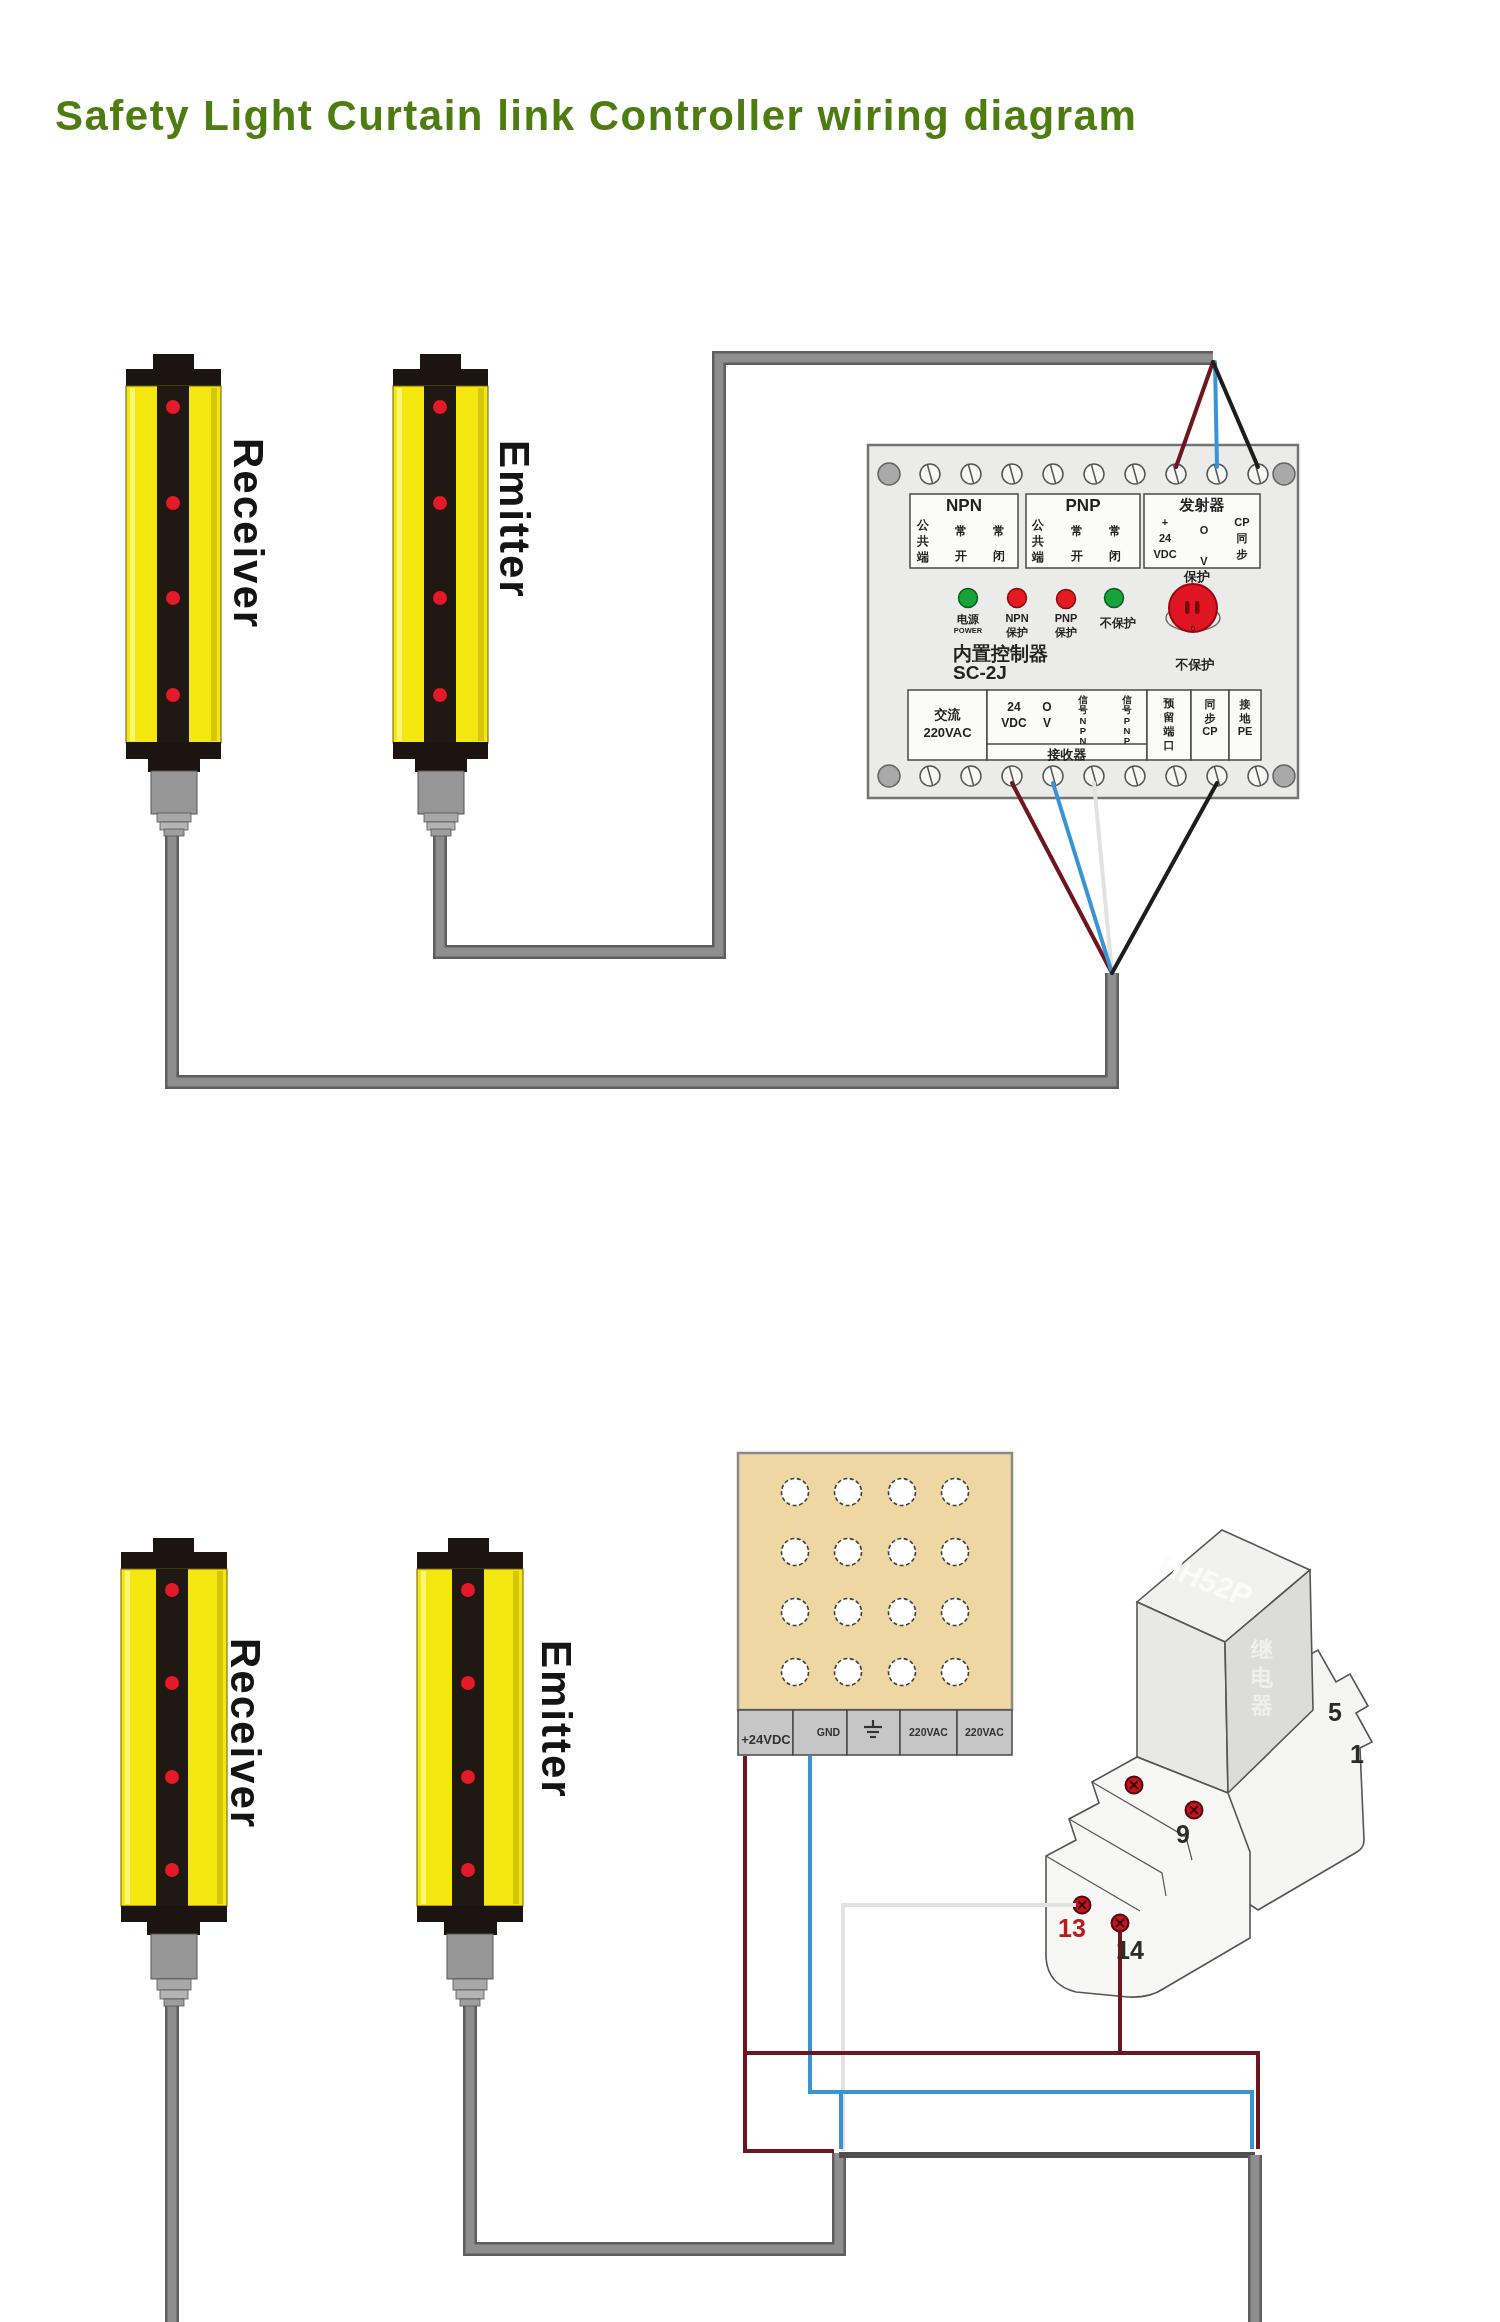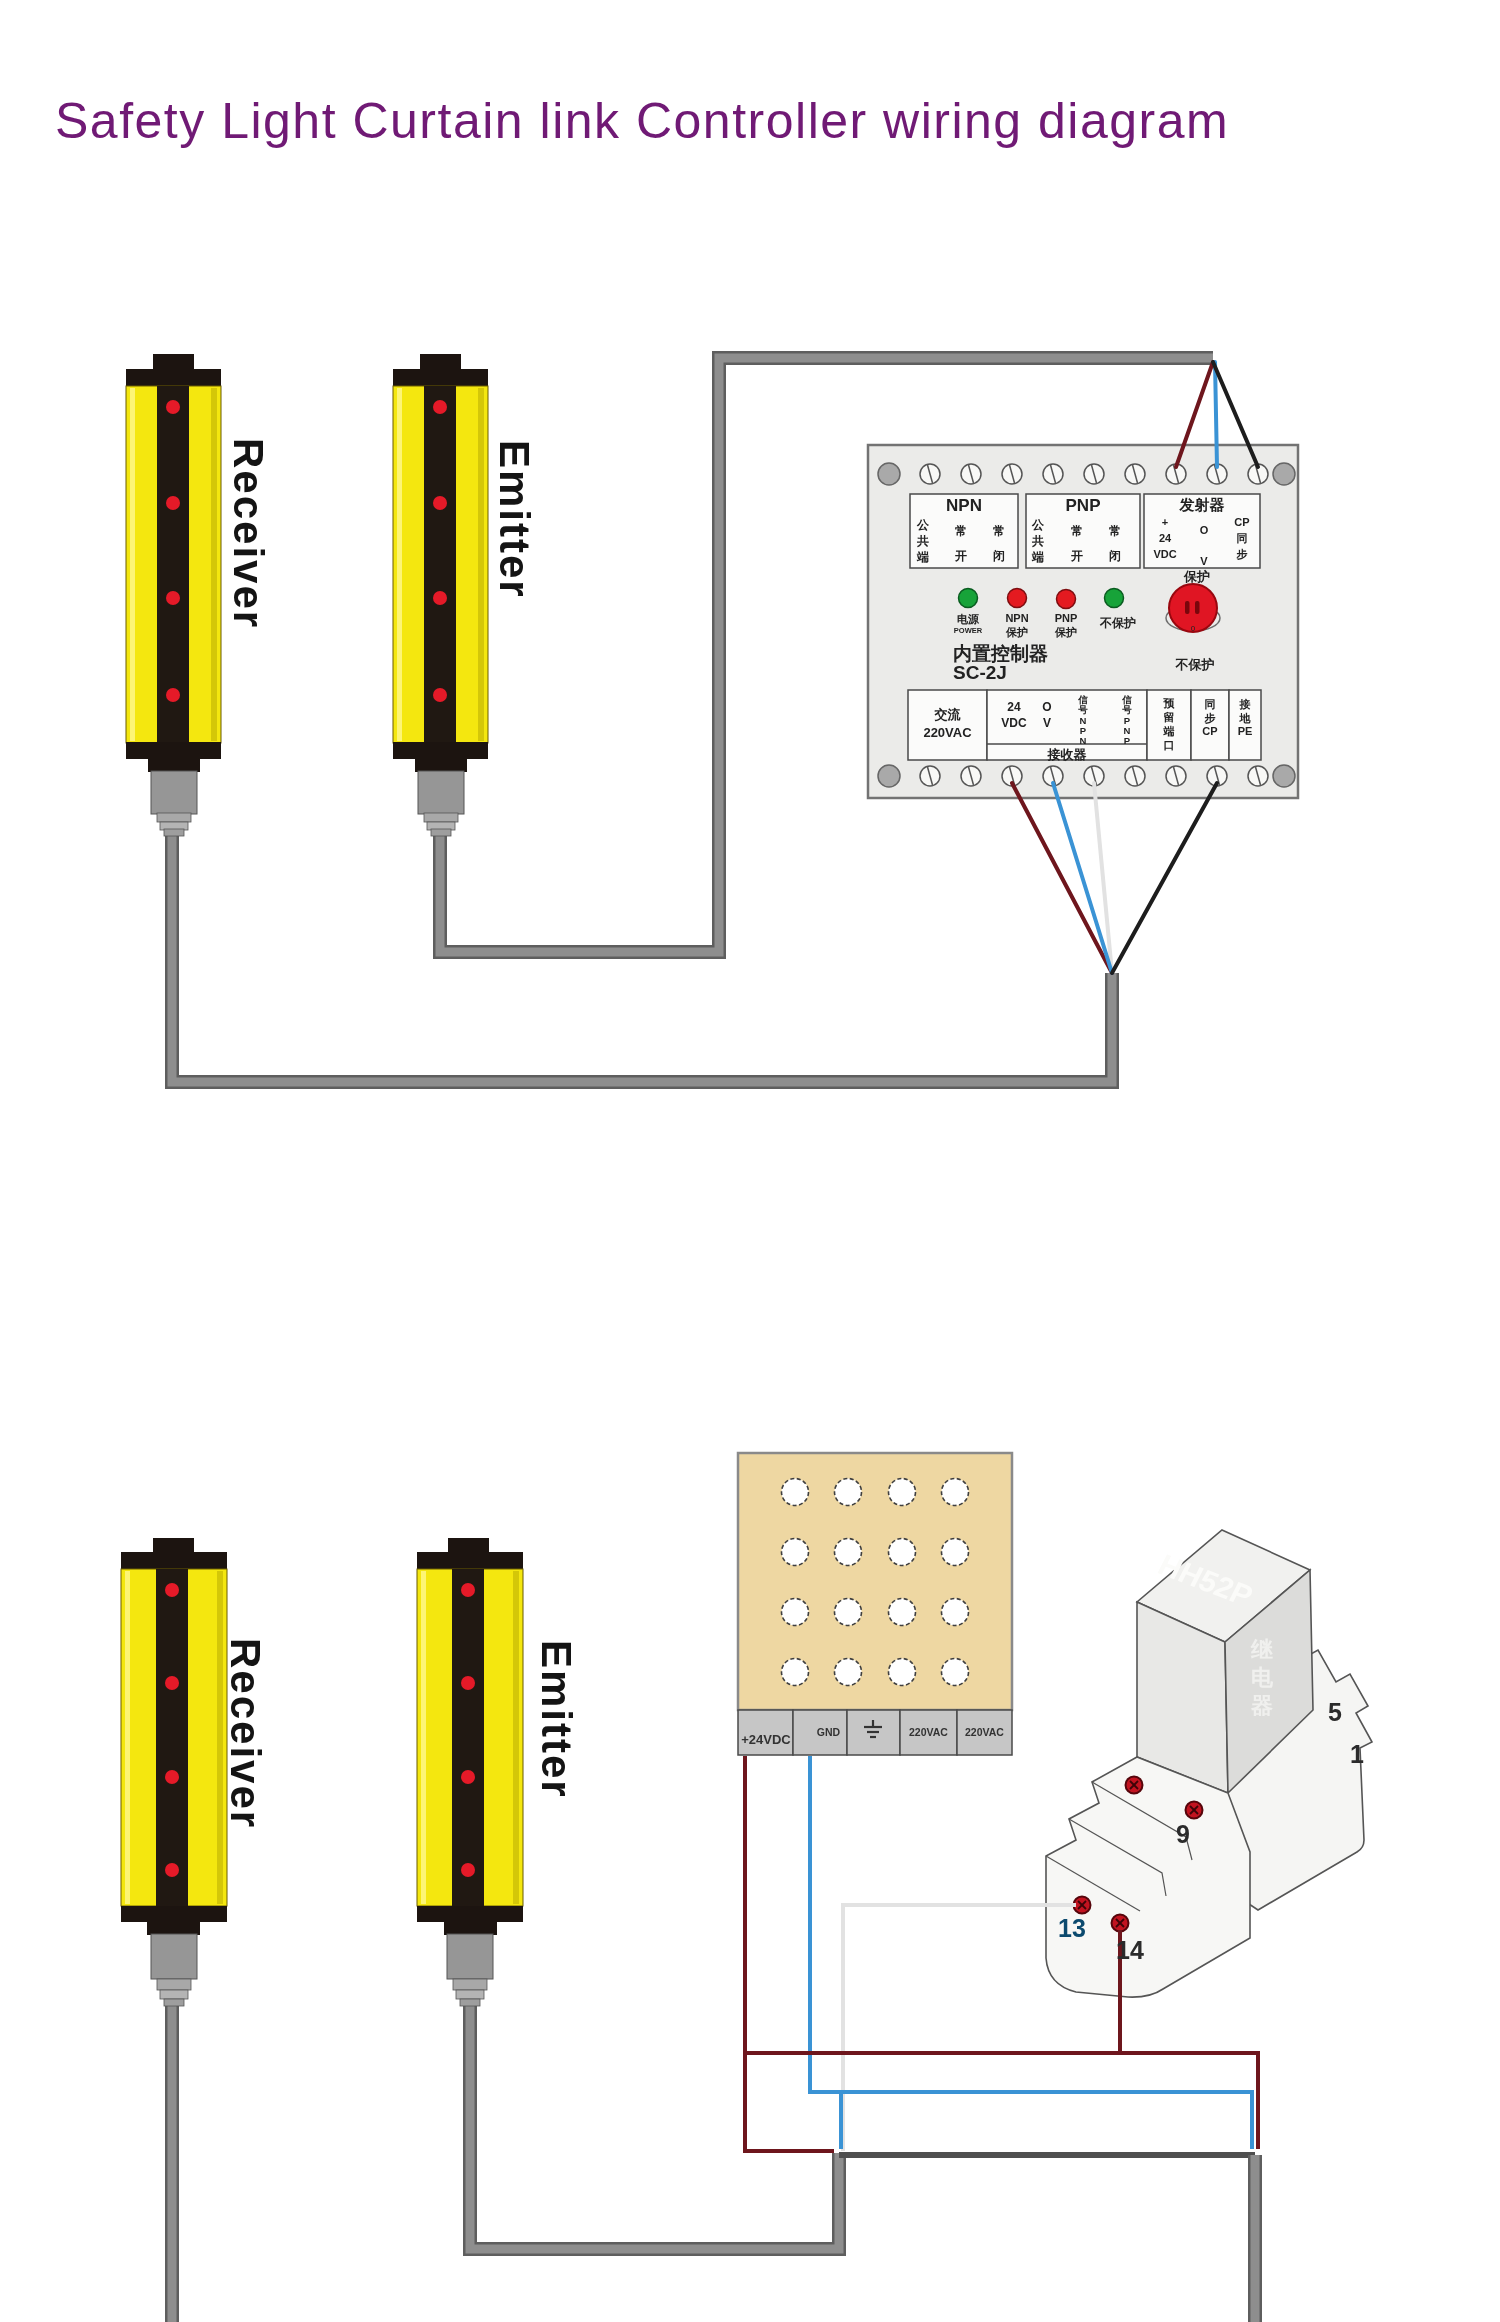--- a/index.html
+++ b/index.html
@@ -3,21 +3,21 @@
 <meta charset="utf-8">
 <style>
   html,body{margin:0;padding:0;background:#fff;}
   #stage{position:relative;width:1500px;height:2322px;background:#fff;overflow:hidden;
          font-family:"Liberation Sans","DejaVu Sans",sans-serif;}
   #stage svg{position:absolute;left:0;top:0;}
   .txt{position:absolute;color:#222;font-family:"Liberation Sans","DejaVu Sans",sans-serif;}
   .ml{white-space:pre-line;}
   .ctr{text-align:center;}
   .b{font-weight:bold;}
-  .title{font-size:50px;font-weight:normal;color:#701a75;letter-spacing:1.5px;white-space:nowrap;}
+  .title{font-size:42px;font-weight:bold;color:#4d7c0f;letter-spacing:1.5px;white-space:nowrap;}
   .vtext{writing-mode:vertical-rl;text-orientation:mixed;font-size:42px;font-weight:bold;color:#141414;letter-spacing:2px;}
 </style>
 </head>
 <body>
 
 <div id="stage">
 
 <svg width="1500" height="2322" viewBox="0 0 1500 2322">
 
   <g>
@@ -358,16 +358,16 @@
   <div class="txt ctr b" style="left:900px;top:1726px;width:57px;font-size:10.5px;color:#333;">220VAC</div>
   <div class="txt ctr b" style="left:957px;top:1726px;width:55px;font-size:10.5px;color:#333;">220VAC</div>
 
   <div class="txt b" style="left:1168px;top:1548px;font-size:30px;color:#fbfbf9;transform:rotate(21deg) skewX(-6deg);transform-origin:left top;">HH52P</div>
   <div class="txt ctr b ml" style="left:1248px;top:1636px;width:28px;font-size:22px;line-height:28px;color:#f0f0ee;">继
 电
 器</div>
   <div class="txt b" style="left:1328px;top:1698px;font-size:25px;color:#2b2b2b;">5</div>
   <div class="txt b" style="left:1350px;top:1740px;font-size:25px;color:#2b2b2b;">1</div>
   <div class="txt b" style="left:1176px;top:1820px;font-size:25px;color:#2b2b2b;">9</div>
-  <div class="txt b" style="left:1058px;top:1914px;font-size:25px;color:#0c4a6e;">13</div>
+  <div class="txt b" style="left:1058px;top:1914px;font-size:25px;color:#b91c1c;">13</div>
   <div class="txt b" style="left:1116px;top:1936px;font-size:25px;color:#2b2b2b;">14</div>
 
 </div>
 
 </body></html>

